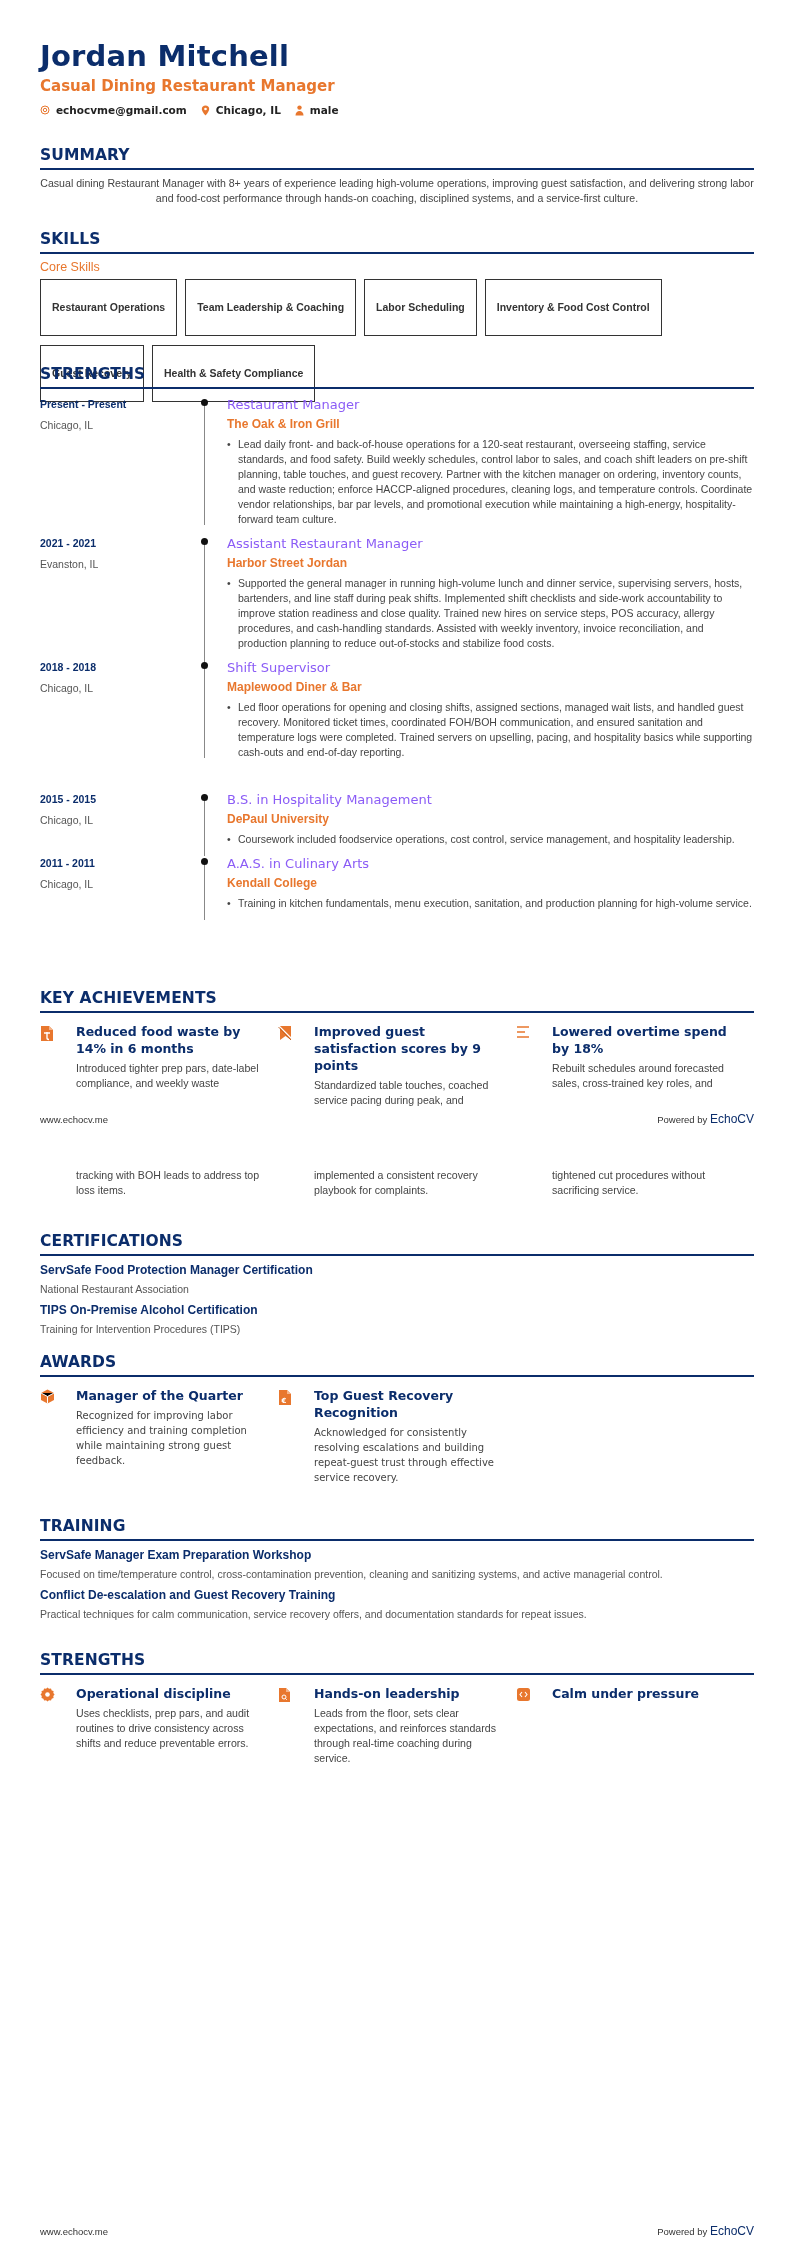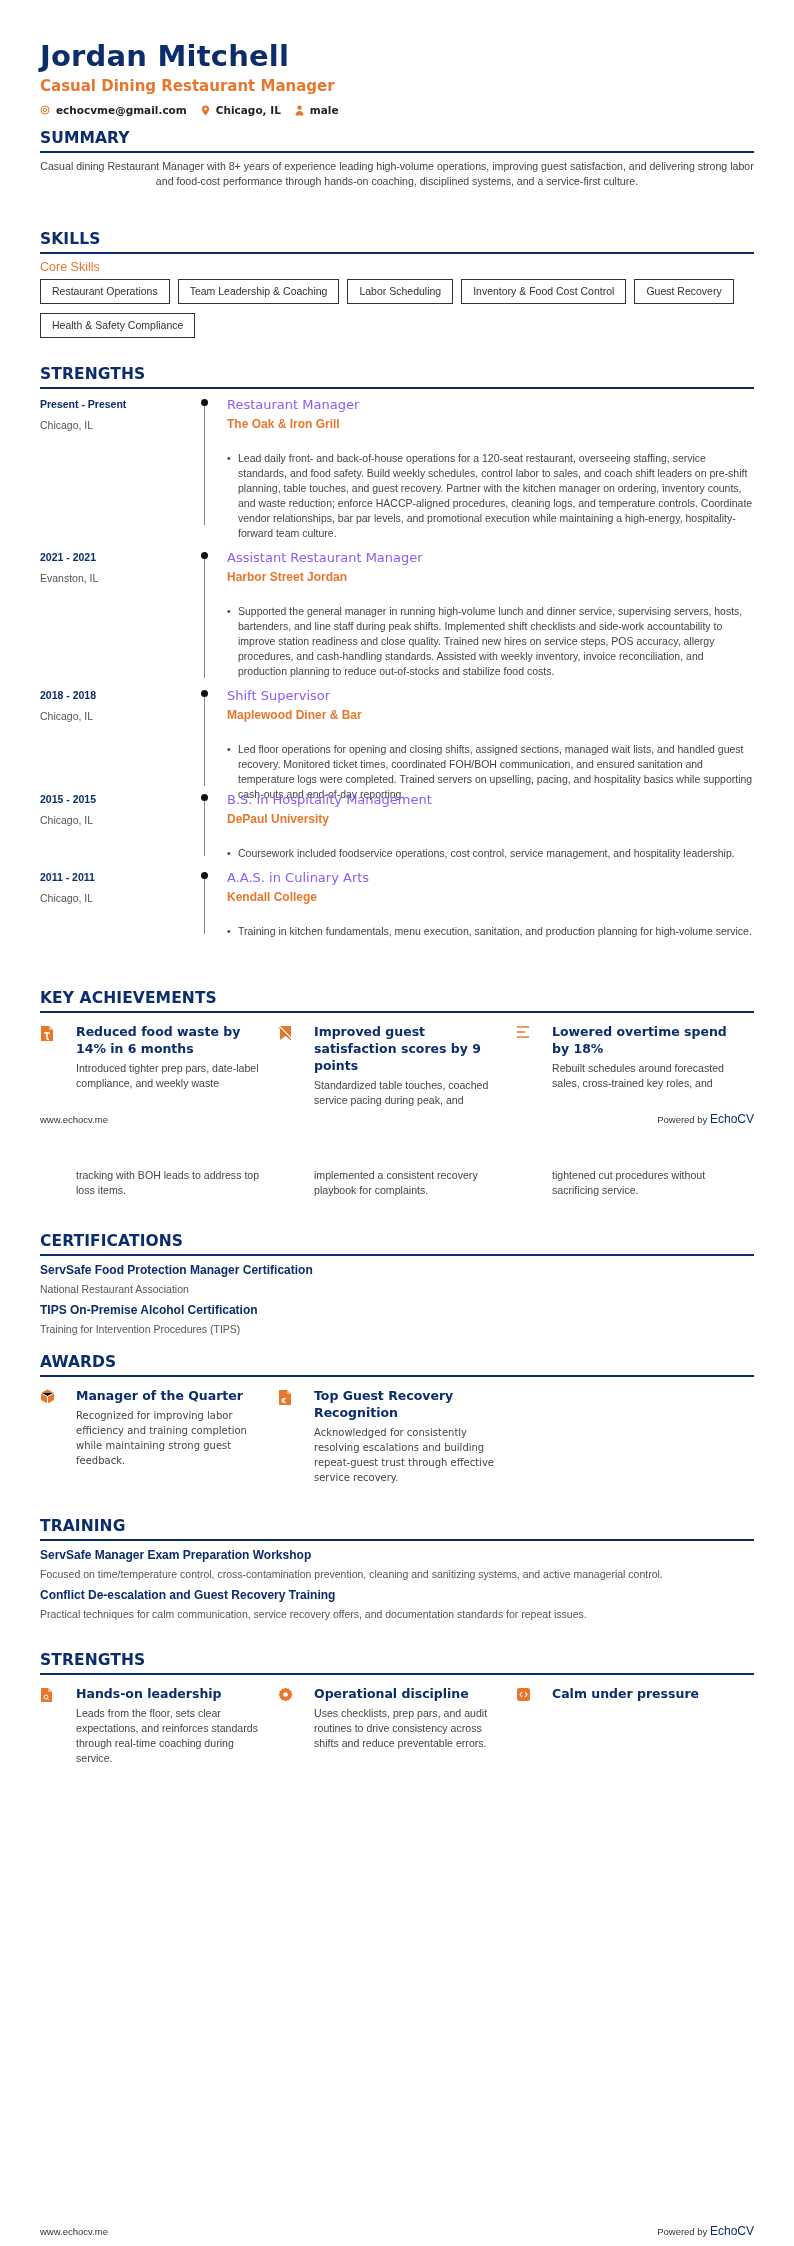--- a/index.html
+++ b/index.html
@@ -12,32 +12,32 @@
   .contacts { display: flex; align-items: center; margin-top: 8px; font-family: "DejaVu Sans", sans-serif; font-size: 10.5px; font-weight: bold; color: #222; }
   .contact { display: flex; align-items: center; margin-right: 14px; }
   .contact svg { margin-right: 6px; }
 
   .section { position: absolute; left: 40px; width: 714px; }
   .sec-title { font-family: "DejaVu Sans", sans-serif; font-weight: bold; font-size: 15.5px; color: #0b2d6b; line-height: 20px; padding-bottom: 3px; border-bottom: 2.5px solid #0b2d6b; letter-spacing: 0.1px; }
   .para { font-size: 10.6px; line-height: 15px; color: #444; margin-top: 6px; text-align: center; }
 
   .core-label { font-size: 12.5px; color: #e8772e; margin-top: 6px; }
   .chips { display: flex; flex-wrap: wrap; margin-top: 5px; }
-  .chip { border: 1.5px solid #333; padding: 5px 11px; font-size: 10.5px; font-weight: normal; color: #333; margin-right: 8px; margin-bottom: 9px; line-height: 13px; }
+  .chip { border: 1.5px solid #333; padding: 21px 11px; font-size: 10.5px; font-weight: bold; color: #333; margin-right: 8px; margin-bottom: 9px; line-height: 13px; }
 
   .entry { position: relative; display: flex; }
   .entry-left { width: 165px; flex-shrink: 0; }
   .entry-date { font-size: 10.5px; font-weight: bold; color: #0b2d6b; line-height: 14px; }
   .entry-loc { font-size: 10.5px; color: #555; margin-top: 7px; line-height: 14px; }
   .timeline { position: absolute; left: 164px; top: 4px; width: 1px; background: #888; }
   .dot { position: absolute; left: 161px; top: 2px; width: 7px; height: 7px; border-radius: 50%; background: #111; }
   .entry-right { margin-left: 22px; flex: 1; }
   .entry-role { font-family: "DejaVu Sans", sans-serif; font-size: 13px; color: #8b5cf6; line-height: 16px; }
   .entry-org { font-size: 12px; font-weight: bold; color: #e8772e; line-height: 16px; margin-top: 3px; }
-  .entry-bullets { list-style: none; margin-top: 19px; }
+  .entry-bullets { list-style: none; margin-top: 5px; }
   .entry-bullets li { font-size: 10.5px; line-height: 15px; color: #444; padding-left: 11px; position: relative; }
   .entry-bullets li::before { content: "•"; position: absolute; left: 0; top: 0; color: #444; }
 
   .grid3 { display: flex; margin-top: 10px; }
   .card { width: 238px; display: flex; }
   .card-icon { width: 36px; flex-shrink: 0; padding-top: 2px; }
   .card-body { flex: 1; padding-right: 12px; }
   .card-title { font-family: "DejaVu Sans", sans-serif; font-weight: bold; font-size: 12.5px; color: #0b2d6b; line-height: 17px; }
   .card-desc { font-size: 10.6px; line-height: 15px; color: #444; margin-top: 4px; }
 
@@ -73,21 +73,21 @@
     <div class="contact">
       <svg width="9" height="11" viewBox="0 0 9 11">
           <circle cx="4.5" cy="2.6" r="2.2" fill="#e8772e"></circle>
           <path d="M0.5 10.5c0-2.8 1.8-4.4 4-4.4s4 1.6 4 4.4z" fill="#e8772e"></path>
         </svg>
       <span>male</span>
     </div>
   </div>
 </div>
 
-<div class="section" style="top:128px;">
+<div class="section" style="top:145px;">
   <div class="sec-title">SUMMARY</div>
   <div class="para">Casual dining Restaurant Manager with 8+ years of experience leading high-volume operations, improving guest satisfaction, and delivering strong labor and food-cost performance through hands-on coaching, disciplined systems, and a service-first culture.</div>
 </div>
 
 <div class="section" style="top:229px;">
   <div class="sec-title">SKILLS</div>
   <div class="core-label">Core Skills</div>
   <div class="chips">
     <span class="chip">Restaurant Operations</span>
     <span class="chip">Team Leadership &amp; Coaching</span>
@@ -301,47 +301,47 @@
   <div class="cert-issuer">Focused on time/temperature control, cross-contamination prevention, cleaning and sanitizing systems, and active managerial control.</div>
   <div class="cert-name">Conflict De-escalation and Guest Recovery Training</div>
   <div class="cert-issuer">Practical techniques for calm communication, service recovery offers, and documentation standards for repeat issues.</div>
 </div>
 
 <div class="section" style="top:1650px;">
   <div class="sec-title">STRENGTHS</div>
   <div class="grid3">
     <div class="card">
       <div class="card-icon">
+        <svg width="15" height="15" viewBox="0 0 15 15">
+            <path d="M7.5 0.5l1.5 1.3 2-0.3 0.7 1.9 1.9 0.7-0.3 2 1.3 1.4-1.3 1.5 0.3 2-1.9 0.7-0.7 1.9-2-0.3-1.5 1.3-1.4-1.3-2 0.3-0.7-1.9-1.9-0.7 0.3-2L0.5 7.5l1.3-1.4-0.3-2 1.9-0.7 0.7-1.9 2 0.3z" fill="#e8772e"></path>
+            <circle cx="7.5" cy="7.5" r="2.3" fill="#fff"></circle>
+          </svg>
+      </div>
+      <div class="card-body">
+        <div class="card-title">Operational discipline</div>
+        <div class="card-desc">Uses checklists, prep pars, and audit routines to drive consistency across shifts and reduce preventable errors.</div>
+      </div>
+    </div>
+    <div class="card">
+      <div class="card-icon">
         <svg width="13" height="16" viewBox="0 0 13 16">
             <path d="M1 1h7l4 4v10H1z" fill="#e8772e"></path>
             <path d="M8 1v4h4" fill="#f6b48a"></path>
             <circle cx="6" cy="10" r="2" fill="none" stroke="#fff" stroke-width="1"></circle>
             <path d="M7.4 11.4l1.4 1.4" stroke="#fff" stroke-width="1"></path>
           </svg>
       </div>
       <div class="card-body">
         <div class="card-title">Hands-on leadership</div>
         <div class="card-desc">Leads from the floor, sets clear expectations, and reinforces standards through real-time coaching during service.</div>
       </div>
     </div>
     <div class="card">
       <div class="card-icon">
         <svg width="15" height="15" viewBox="0 0 15 15">
-            <path d="M7.5 0.5l1.5 1.3 2-0.3 0.7 1.9 1.9 0.7-0.3 2 1.3 1.4-1.3 1.5 0.3 2-1.9 0.7-0.7 1.9-2-0.3-1.5 1.3-1.4-1.3-2 0.3-0.7-1.9-1.9-0.7 0.3-2L0.5 7.5l1.3-1.4-0.3-2 1.9-0.7 0.7-1.9 2 0.3z" fill="#e8772e"></path>
-            <circle cx="7.5" cy="7.5" r="2.3" fill="#fff"></circle>
-          </svg>
-      </div>
-      <div class="card-body">
-        <div class="card-title">Operational discipline</div>
-        <div class="card-desc">Uses checklists, prep pars, and audit routines to drive consistency across shifts and reduce preventable errors.</div>
-      </div>
-    </div>
-    <div class="card">
-      <div class="card-icon">
-        <svg width="15" height="15" viewBox="0 0 15 15">
             <rect x="1" y="1" width="13" height="13" rx="2.5" fill="#e8772e"></rect>
             <path d="M6 5L4 7.5 6 10M9 5l2 2.5L9 10" stroke="#fff" stroke-width="1.1" fill="none"></path>
           </svg>
       </div>
       <div class="card-body">
         <div class="card-title">Calm under pressure</div>
       </div>
     </div>
   </div>
 </div>

